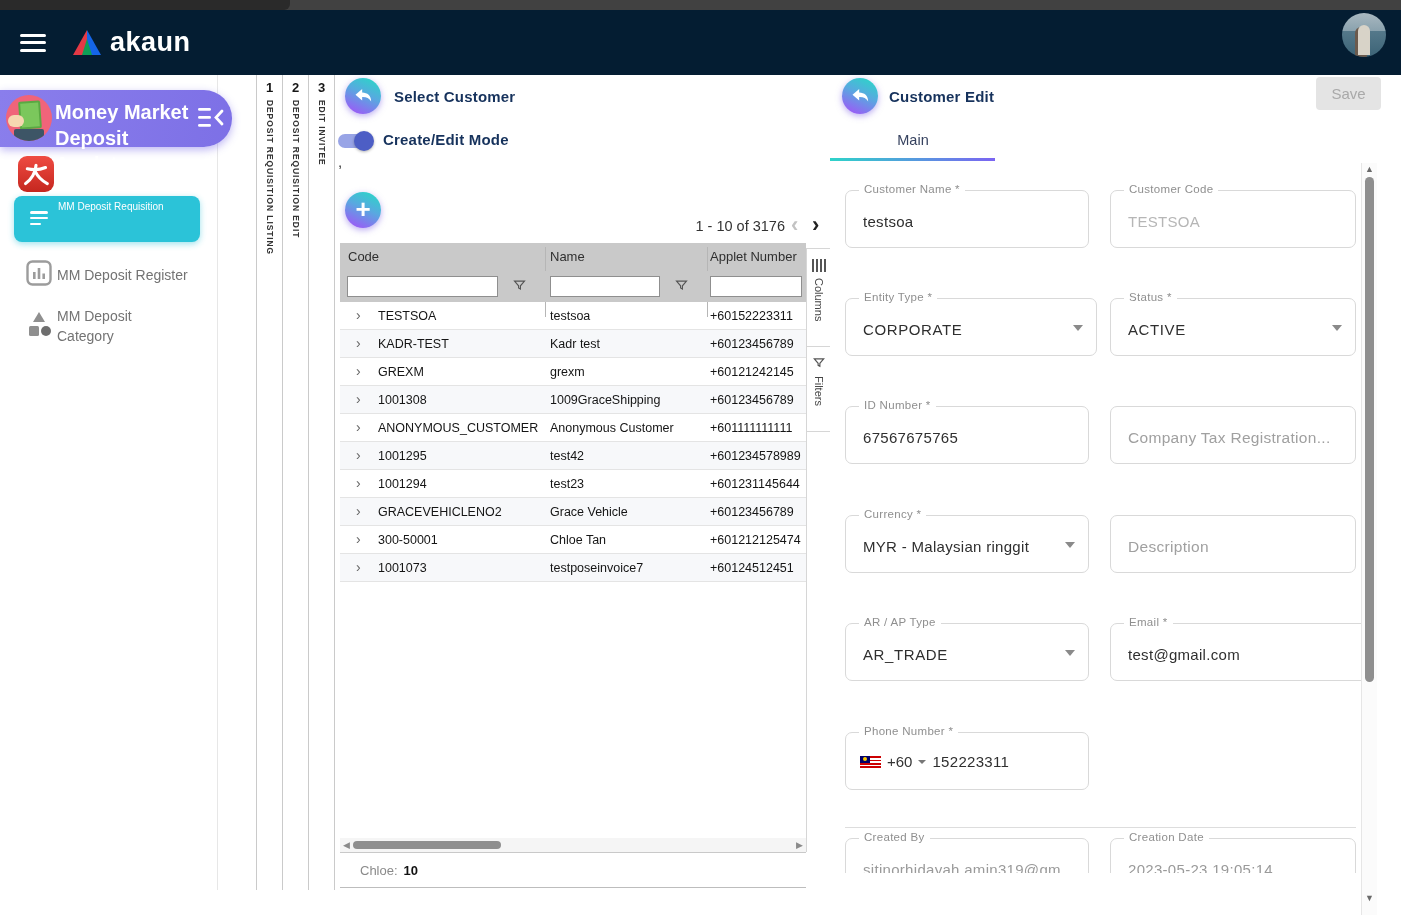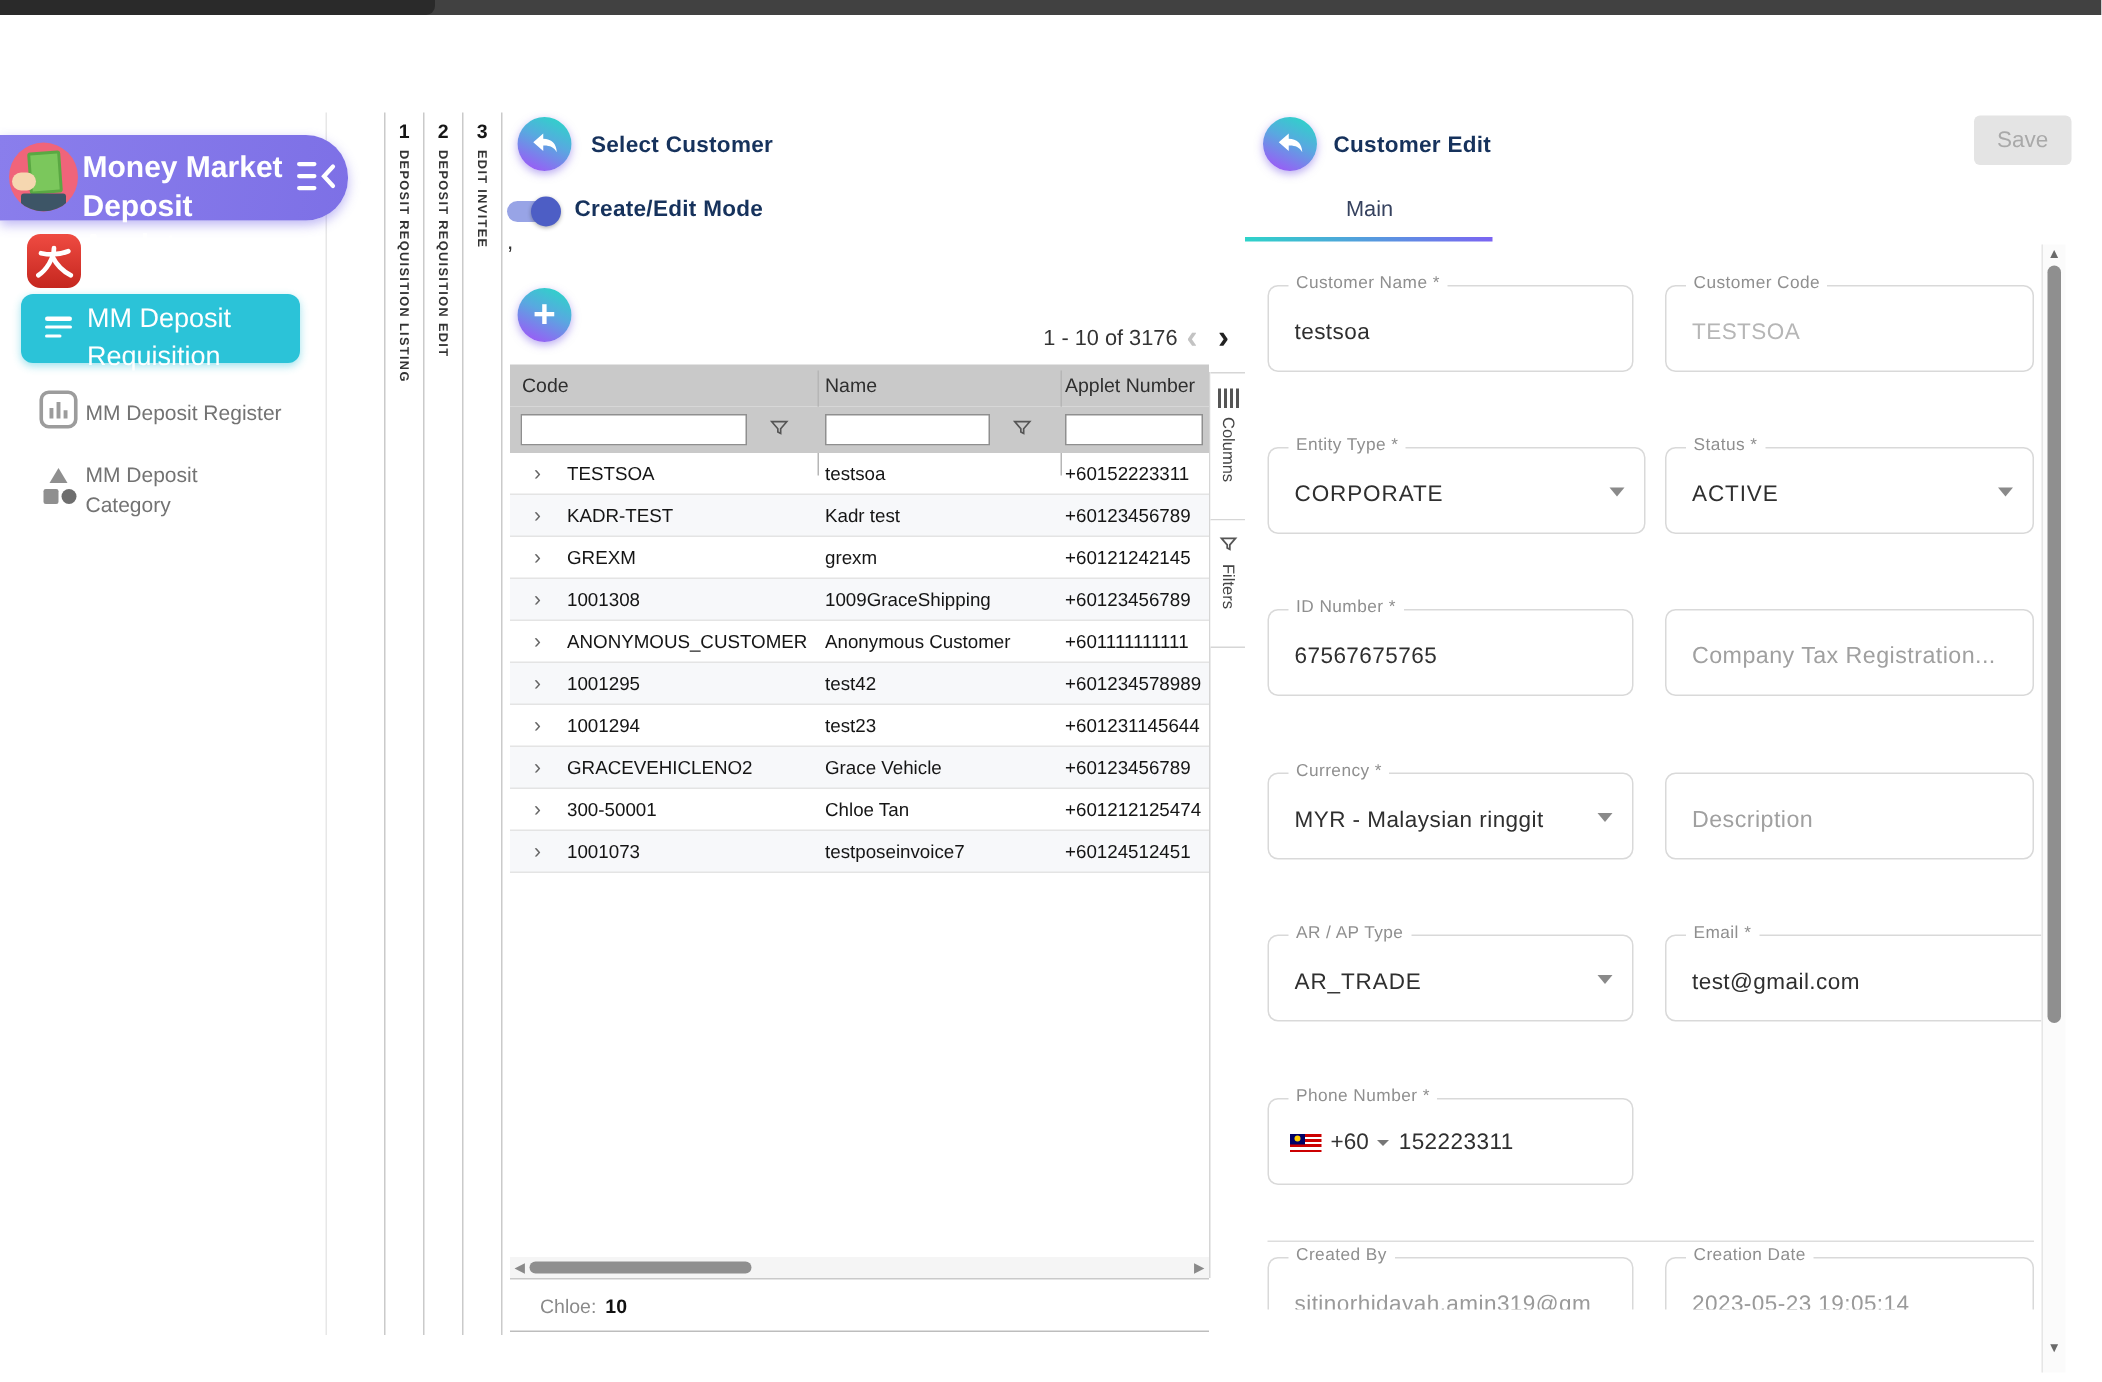--- a/index.html
+++ b/index.html
@@ -37,21 +37,21 @@
   .collapse-ic { position:absolute; right:8px; top:17px; }
 
   .tenant-icon { left:18px; top:156px; width:36px; height:36px; border-radius:9px;
                  background:linear-gradient(180deg,#ef4b42,#c5271f); display:flex; align-items:center; justify-content:center; }
   .tenant-label { left:63px; top:166px; font-size:10px; color:#8e8e8e; letter-spacing:.8px;margin-top:48px; }
 
   .active-item { left:14px; top:196px; width:186px; height:46px; background:#2bc3d8; border-radius:8px;
                  box-shadow:0 2px 6px rgba(40,190,215,.45); }
   .ai-lines { position:absolute; left:16px; top:15px; }
   .ai-lines div { height:2.6px; background:#fff; border-radius:2px; margin-bottom:3.2px; }
-  .ai-text { position:absolute; left:44px; top:4px; width:130px; color:#fff; font-size:18px; line-height:1.4; }
+  .ai-text { position:absolute; left:44px; top:4px; width:130px; color:#fff; font-size:10px; line-height:1.4; }
 
   .menu-label { font-size:14px; color:#737373; line-height:1.45; }
 
   
   .steps { left:256px; top:75px; width:79px; height:815px; border-left:1px solid #cacaca; display:flex; }
   .step-col { width:26px; height:100%; border-right:1px solid #cacaca; display:flex; flex-direction:column; align-items:center; padding-top:5px; }
   .step-num { font-size:13px; font-weight:bold; color:#161616; }
   .step-label { margin-top:5px; writing-mode:vertical-rl; font-size:8.5px; font-weight:bold;
                 color:#333; letter-spacing:.9px; white-space:nowrap; }
 
@@ -147,20 +147,36 @@
   .stray { left:338px; top:153px; font-size:15px; color:#333; }
 </style>
 </head>
 <body>
 
 <div id="root">
 
   <div class="abs bstrip"></div>
   <div class="abs bstrip-left"></div>
 
+  <div class="abs navbar">
+    <div class="hamburger">
+        <div></div>
+        <div></div>
+        <div></div>
+      </div>
+    <div class="logo-wrap">
+      <svg width="30" height="27" viewBox="0 0 30 27">
+        <polygon points="15,1 29,26 15,26" fill="#1565e8"></polygon>
+        <polygon points="15,1 1,26 15,26" fill="#e53945"></polygon>
+        <polygon points="15,10 10,26 20,26" fill="#0e9f57"></polygon>
+      </svg>
+      <span class="logo-text">akaun</span>
+    </div>
+    <div class="avatar"></div>
+  </div>
 
   <div class="abs side-border"></div>
 
   <div class="abs applet-pill">
     <div class="money-icon">
       <div class="money-note"></div>
         <div class="money-hand"></div>
         <div class="money-base"></div>
     </div>
     <div class="applet-title">Money Market Deposit Applet</div>

